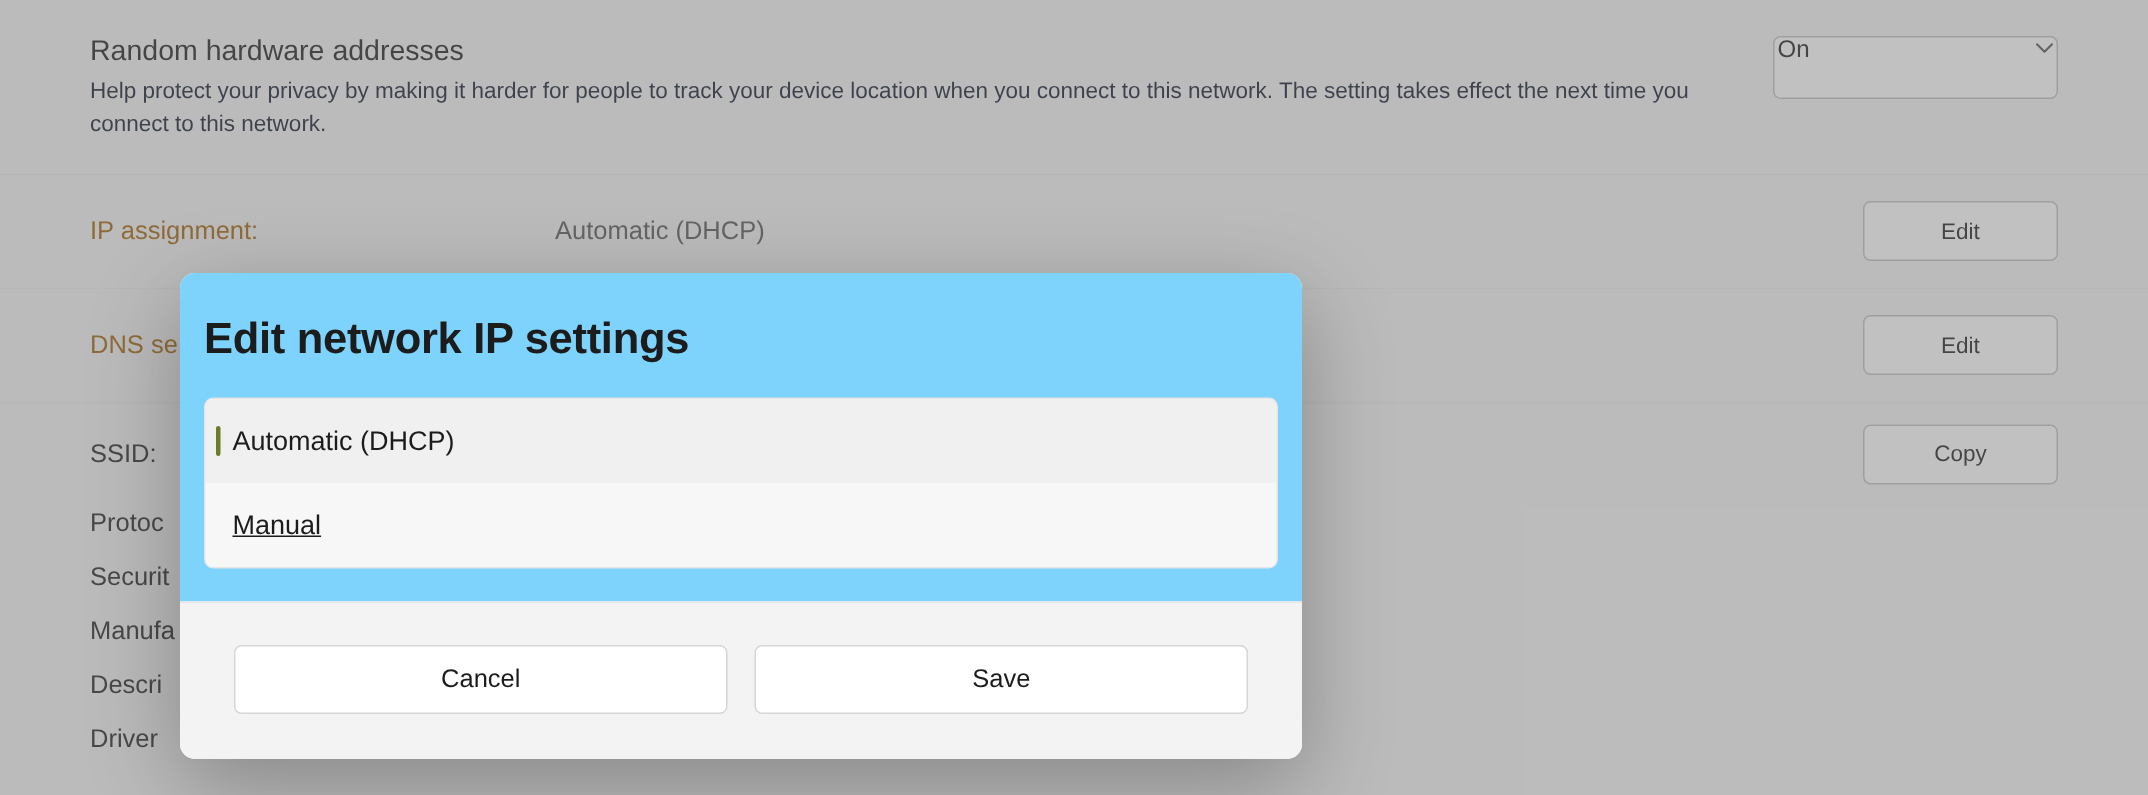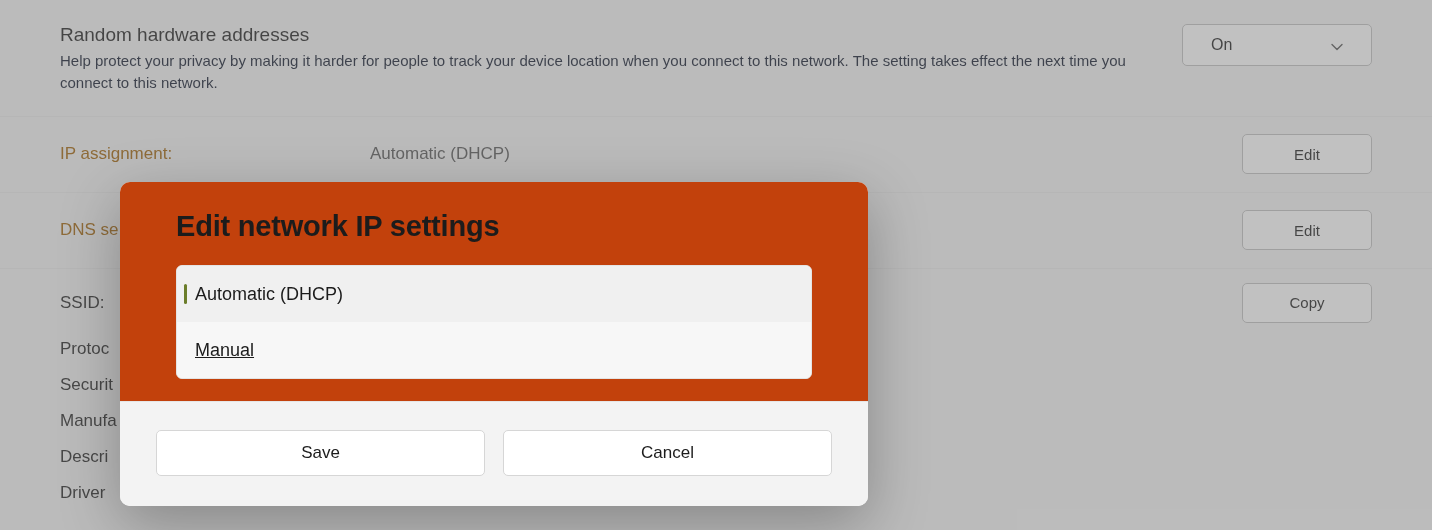--- a/index.html
+++ b/index.html
@@ -24,23 +24,23 @@
   }
   .row.tall { align-items: flex-start; padding-top: 24px; padding-bottom: 22px; }
   .row-main { flex: 1; }
   .row-title { font-size: 19px; margin-bottom: 4px; font-weight: 400; }
   .row-desc { font-size: 15px; color: #0f172a; max-width: 1080px; line-height: 1.45; }
   .label-col { width: 310px; font-size: 17px; color: #a16207; }
   .value-col { flex: 1; font-size: 17px; color: #555; }
   .controls { display: flex; align-items: center; }
 
   .select {
-    display: flex; align-items: center; justify-content: space-between;
+    display: flex; justify-content: space-between;
     width: 190px; height: 42px;
-    padding: 0 28px;
+    padding: 0 2px;
     background: #fdfdfd;
     border: 1px solid #c0c0c0;
     border-radius: 5px;
     font-size: 16px;
     cursor: pointer;
   }
   .chevron {
     width: 12px; height: 12px; display: inline-block;
   }
   .chevron svg { width: 12px; height: 12px; }
@@ -75,21 +75,21 @@
     position: absolute;
     left: 120px; top: 182px;
     width: 748px;
     background: #fdfdfd;
     border-radius: 10px;
     box-shadow: 0 18px 60px rgba(0,0,0,0.28);
     z-index: 10;
     overflow: hidden;
     display: flex; flex-direction: column;
   }
-  .dialog-body { padding: 28px 56px 22px; background: #c2410c; }
+  .dialog-body { padding: 28px 16px 22px; background: #7dd3fc; }
   .dialog-title { font-size: 29px; font-weight: 600; margin-bottom: 22px; letter-spacing: -0.2px; }
   .option-list {
     border: 1px solid #e4e4e4;
     border-radius: 6px;
     overflow: hidden;
     background: #f7f7f7;
   }
   .option {
     display: flex; align-items: center;
     height: 56px;
@@ -199,16 +199,16 @@
     <div class="option-list">
       <div class="option selected">
         <span>Automatic (DHCP)</span>
       </div>
       <div class="option">
         <span>Manual</span>
       </div>
     </div>
   </div>
   <div class="dialog-footer">
+    <div class="dlg-btn">Cancel</div>
     <div class="dlg-btn">Save</div>
-    <div class="dlg-btn">Cancel</div>
   </div>
 </div>
 
 </body></html>

